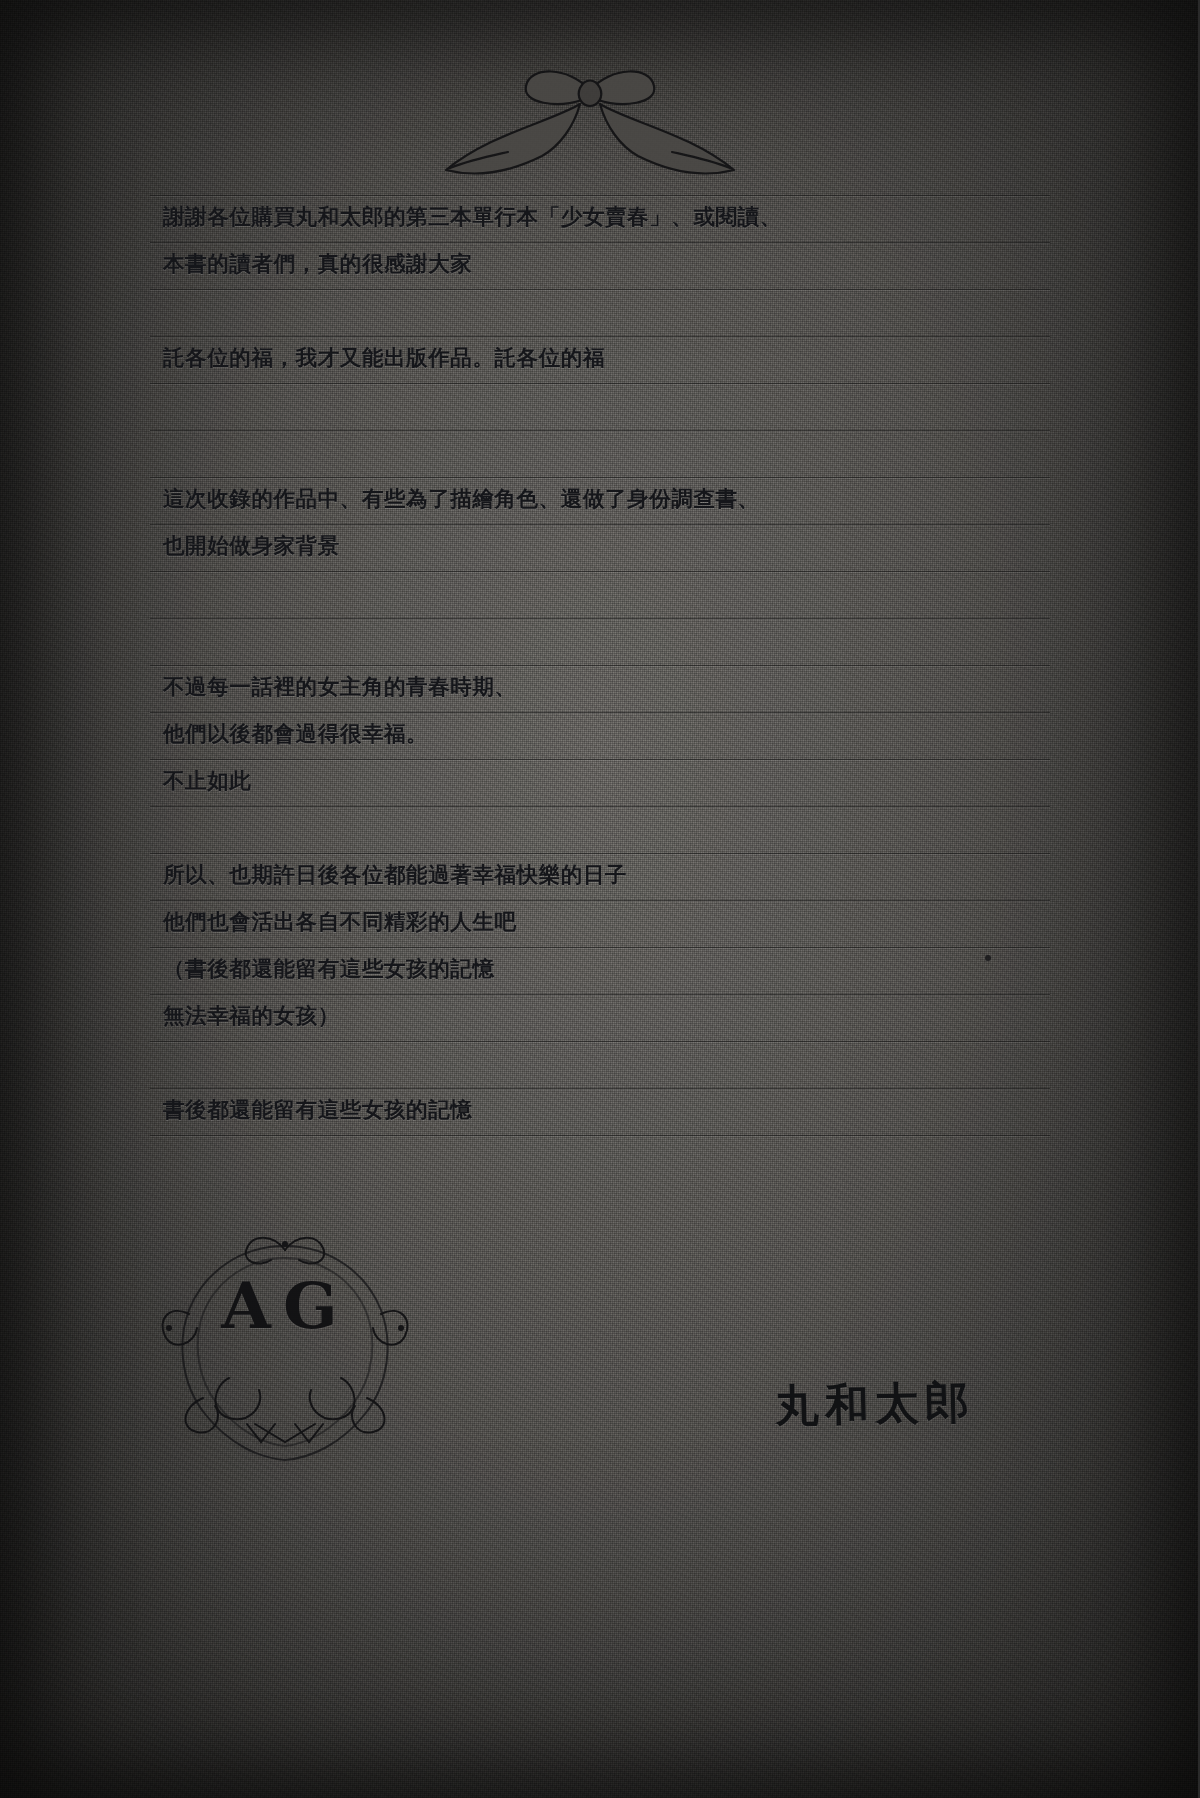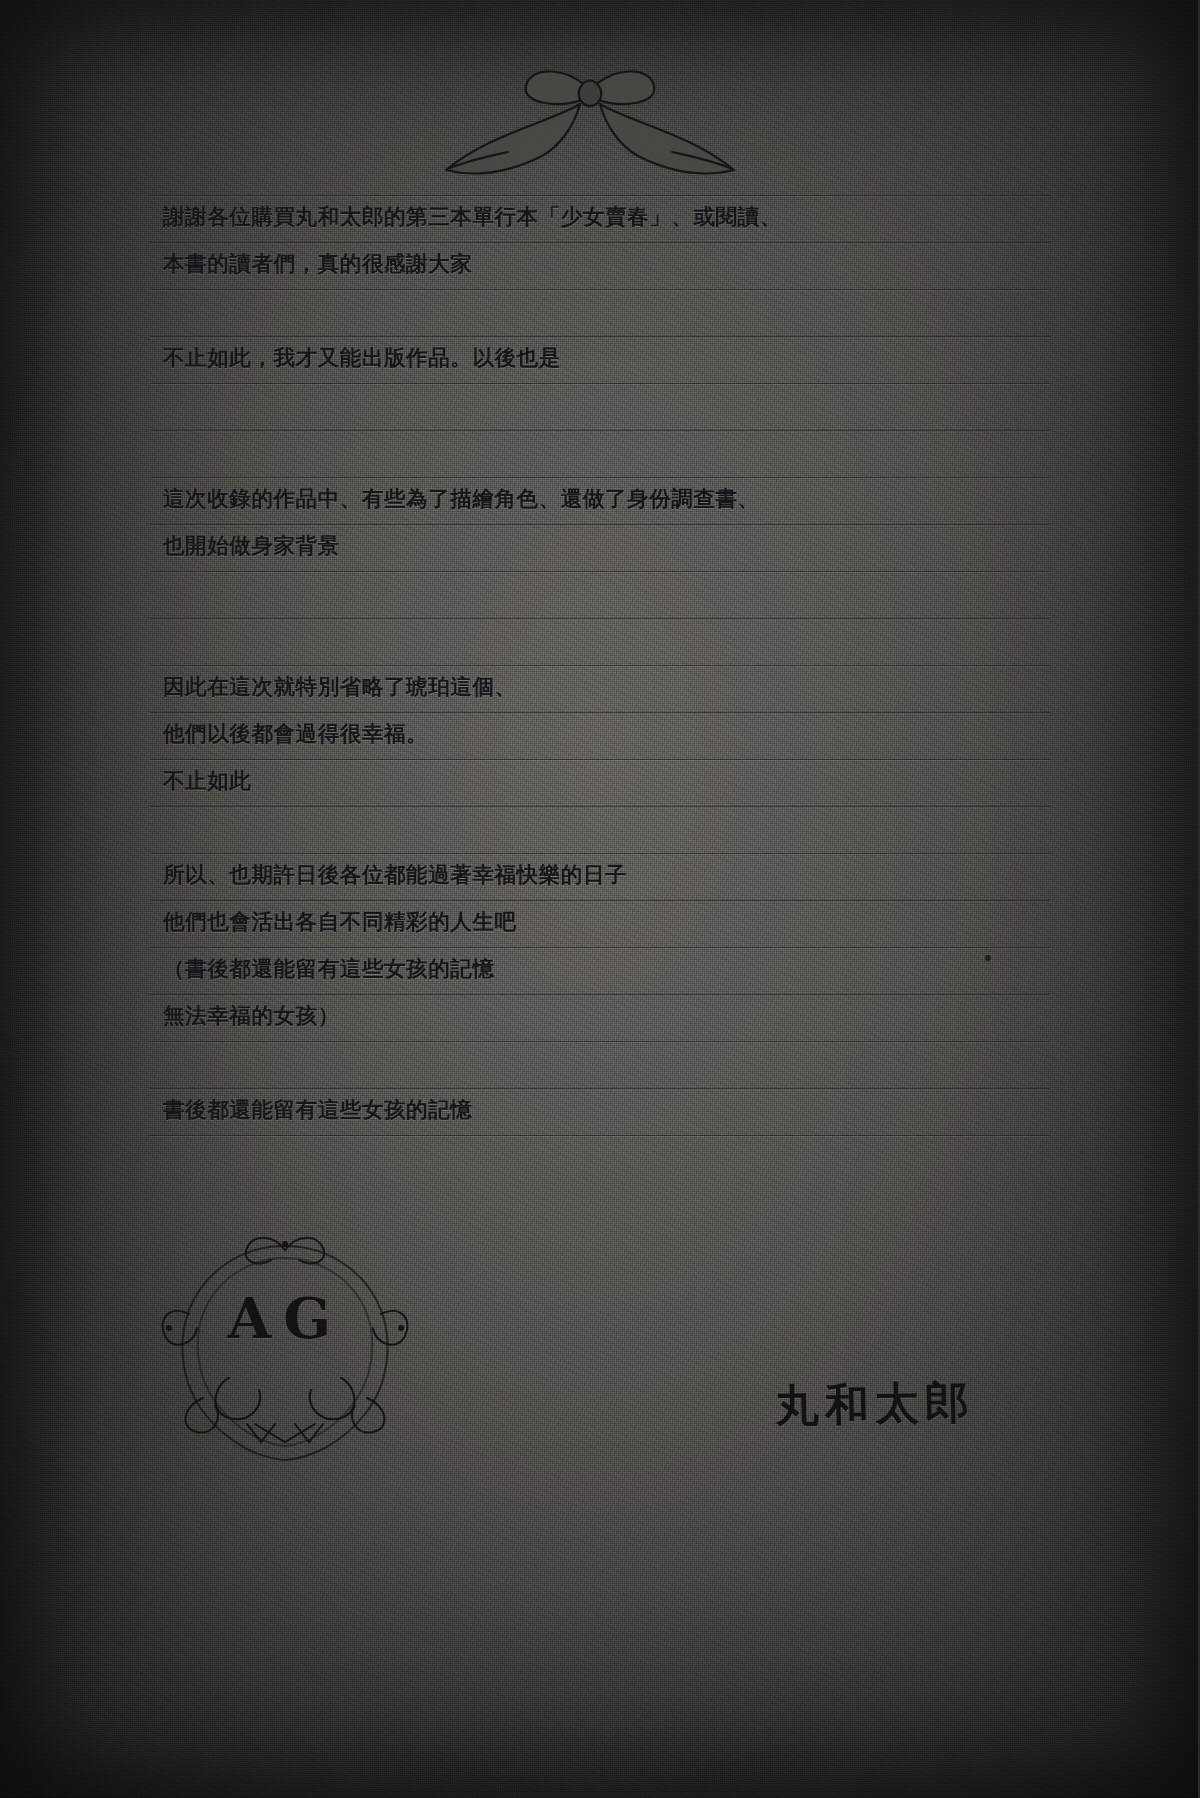--- a/index.html
+++ b/index.html
@@ -97,25 +97,25 @@
     left: 143px;
     top: 1228px;
     width: 285px;
     height: 250px;
     z-index: 5;
     opacity: 0.95;
   }
   .emblem .ag {
     position: absolute;
     left: 0;
-    top: 57px;
+    top: 40px;
     width: 285px;
     text-align: center;
     font-family: "DejaVu Serif", "Liberation Serif", serif;
-    font-size: 56px;
+    font-size: 64px;
     font-weight: 700;
     color: #101012;
     letter-spacing: 12px;
     text-shadow: 0 1px 1px rgba(255,255,255,0.10);
   }
 
   
   .signature {
     position: absolute;
     left: 775px;
@@ -183,28 +183,28 @@
         <path d="M20 108 C 40 100, 60 96, 78 92"></path>
         <path d="M300 108 C 280 100, 260 96, 242 92"></path>
       </g>
     </svg>
   </div>
 
   <div class="letter" id="letter">
       <div class="line">謝謝各位購買丸和太郎的第三本單行本「少女賣春」、或閱讀、</div>
       <div class="line">本書的讀者們，真的很感謝大家</div>
       <div class="line blank"></div>
-      <div class="line">不止如此，我才又能出版作品。以後也是</div>
+      <div class="line">託各位的福，我才又能出版作品。託各位的福</div>
       <div class="line blank"></div>
       <div class="line blank"></div>
       <div class="line">這次收錄的作品中、有些為了描繪角色、還做了身份調查書、</div>
       <div class="line">也開始做身家背景</div>
       <div class="line blank"></div>
       <div class="line blank"></div>
-      <div class="line">因此在這次就特別省略了琥珀這個、</div>
+      <div class="line">不過每一話裡的女主角的青春時期、</div>
       <div class="line">他們以後都會過得很幸福。</div>
       <div class="line">不止如此</div>
       <div class="line blank"></div>
       <div class="line">所以、也期許日後各位都能過著幸福快樂的日子</div>
       <div class="line">他們也會活出各自不同精彩的人生吧</div>
       <div class="line">（書後都還能留有這些女孩的記憶</div>
       <div class="line">無法幸福的女孩）</div>
       <div class="line blank"></div>
       <div class="line">書後都還能留有這些女孩的記憶</div>
     </div>

